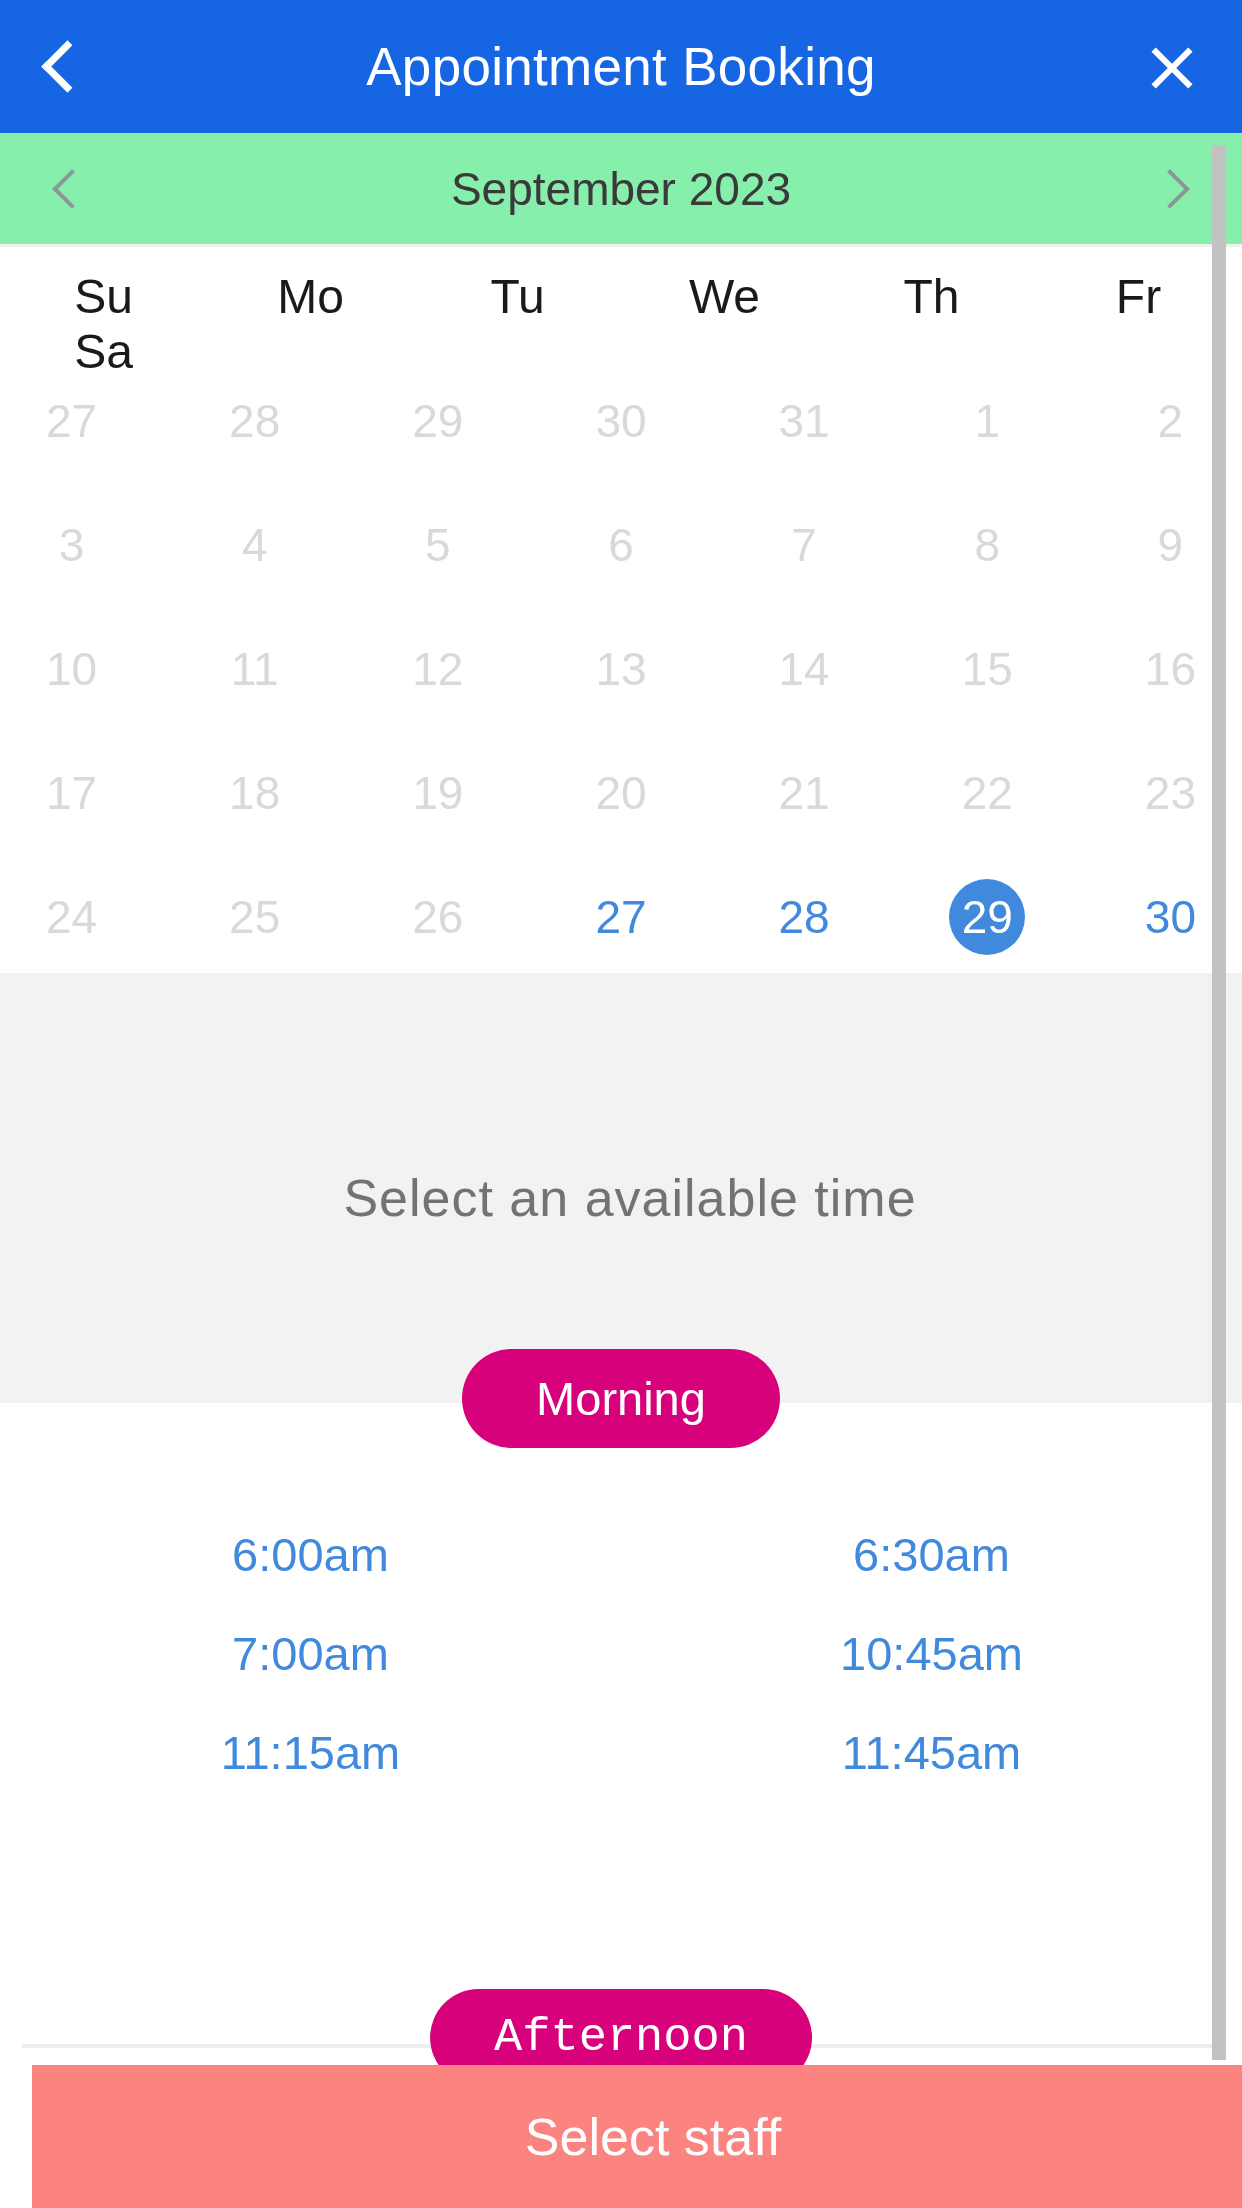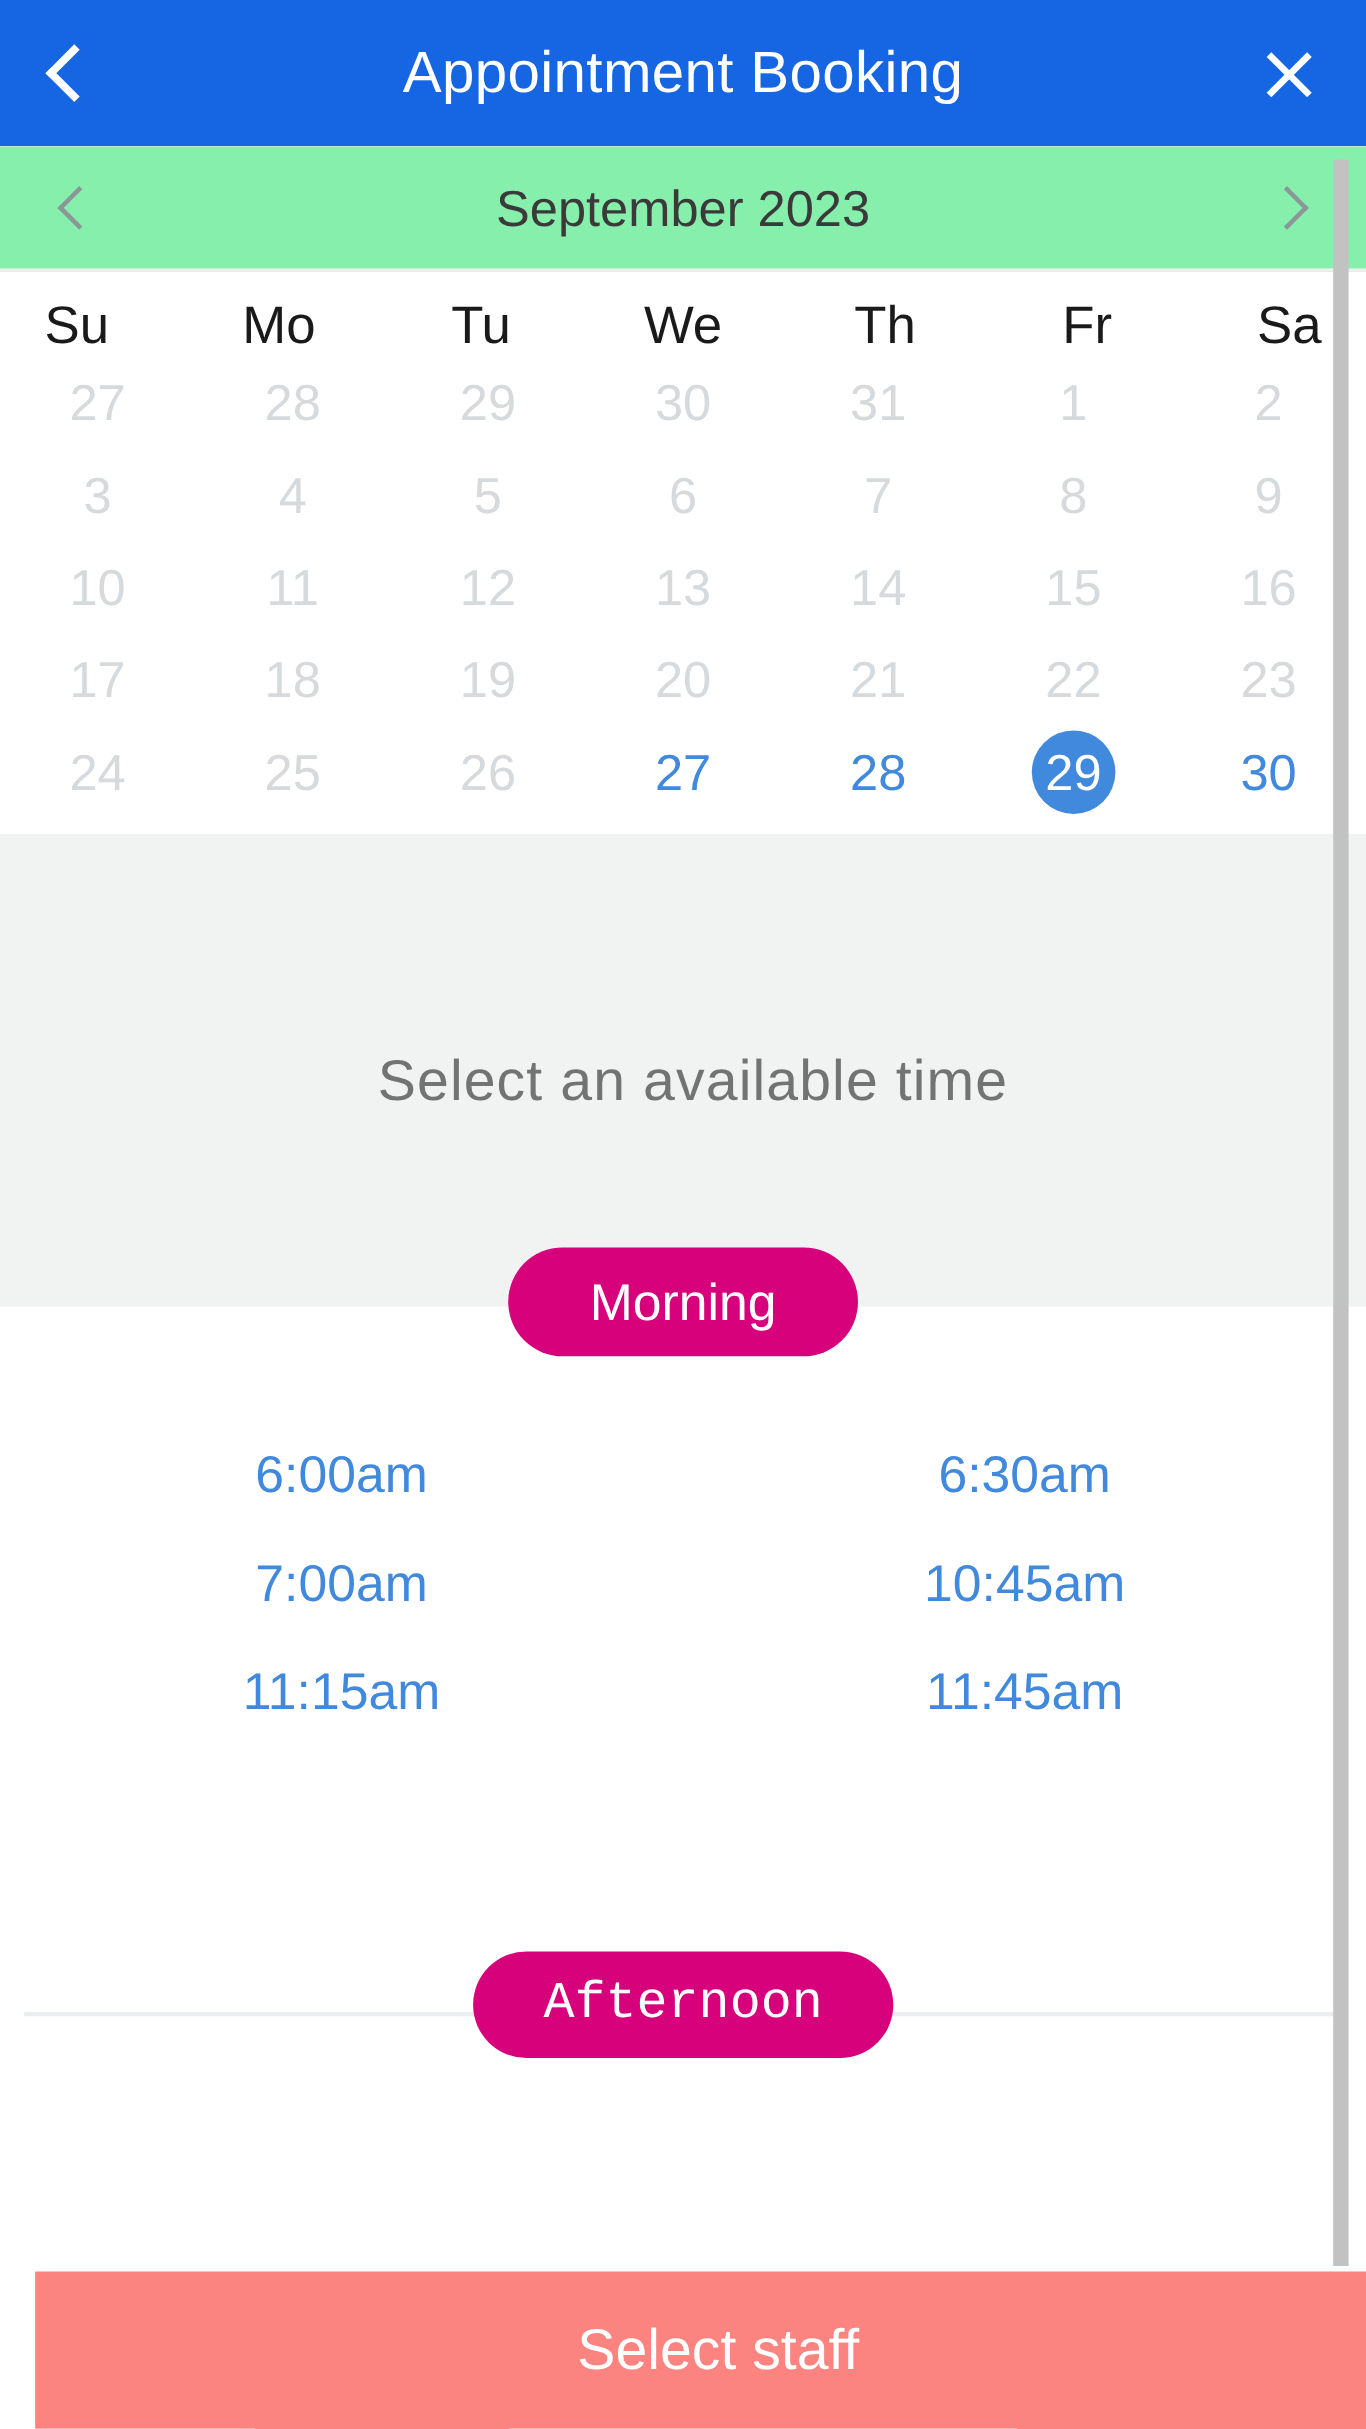--- a/index.html
+++ b/index.html
@@ -117,34 +117,34 @@
     width: 24px;
     height: 24px;
     border-top: 4px solid #8c9598;
     border-right: 4px solid #8c9598;
   }
   .cal-nav.prev i { transform: rotate(-135deg); margin-left: 8px; }
   .cal-nav.next i { transform: rotate(45deg); margin-right: 8px; }
 
   #weekdays {
     display: grid;
-    grid-template-columns: repeat(7, 1fr);
+    grid-template-columns: repeat(6, 1fr);
     padding-top: 22px;
-    gap: 44px;
   }
   #weekdays div {
     text-align: center;
     font-size: 48px;
     color: #1a1a1a;
   }
   #daygrid {
     display: grid;
     grid-template-columns: repeat(7, 1fr);
     grid-auto-rows: 84px;
     padding-bottom: 14px;
+    gap: 40px;
   }
   .day {
     display: flex;
     align-items: center;
     justify-content: center;
     font-size: 46px;
   }
   .day.muted     { color: #d6dadd; }
   .day.enabled   { color: #4189DD; cursor: pointer; }
   .day .pill {

